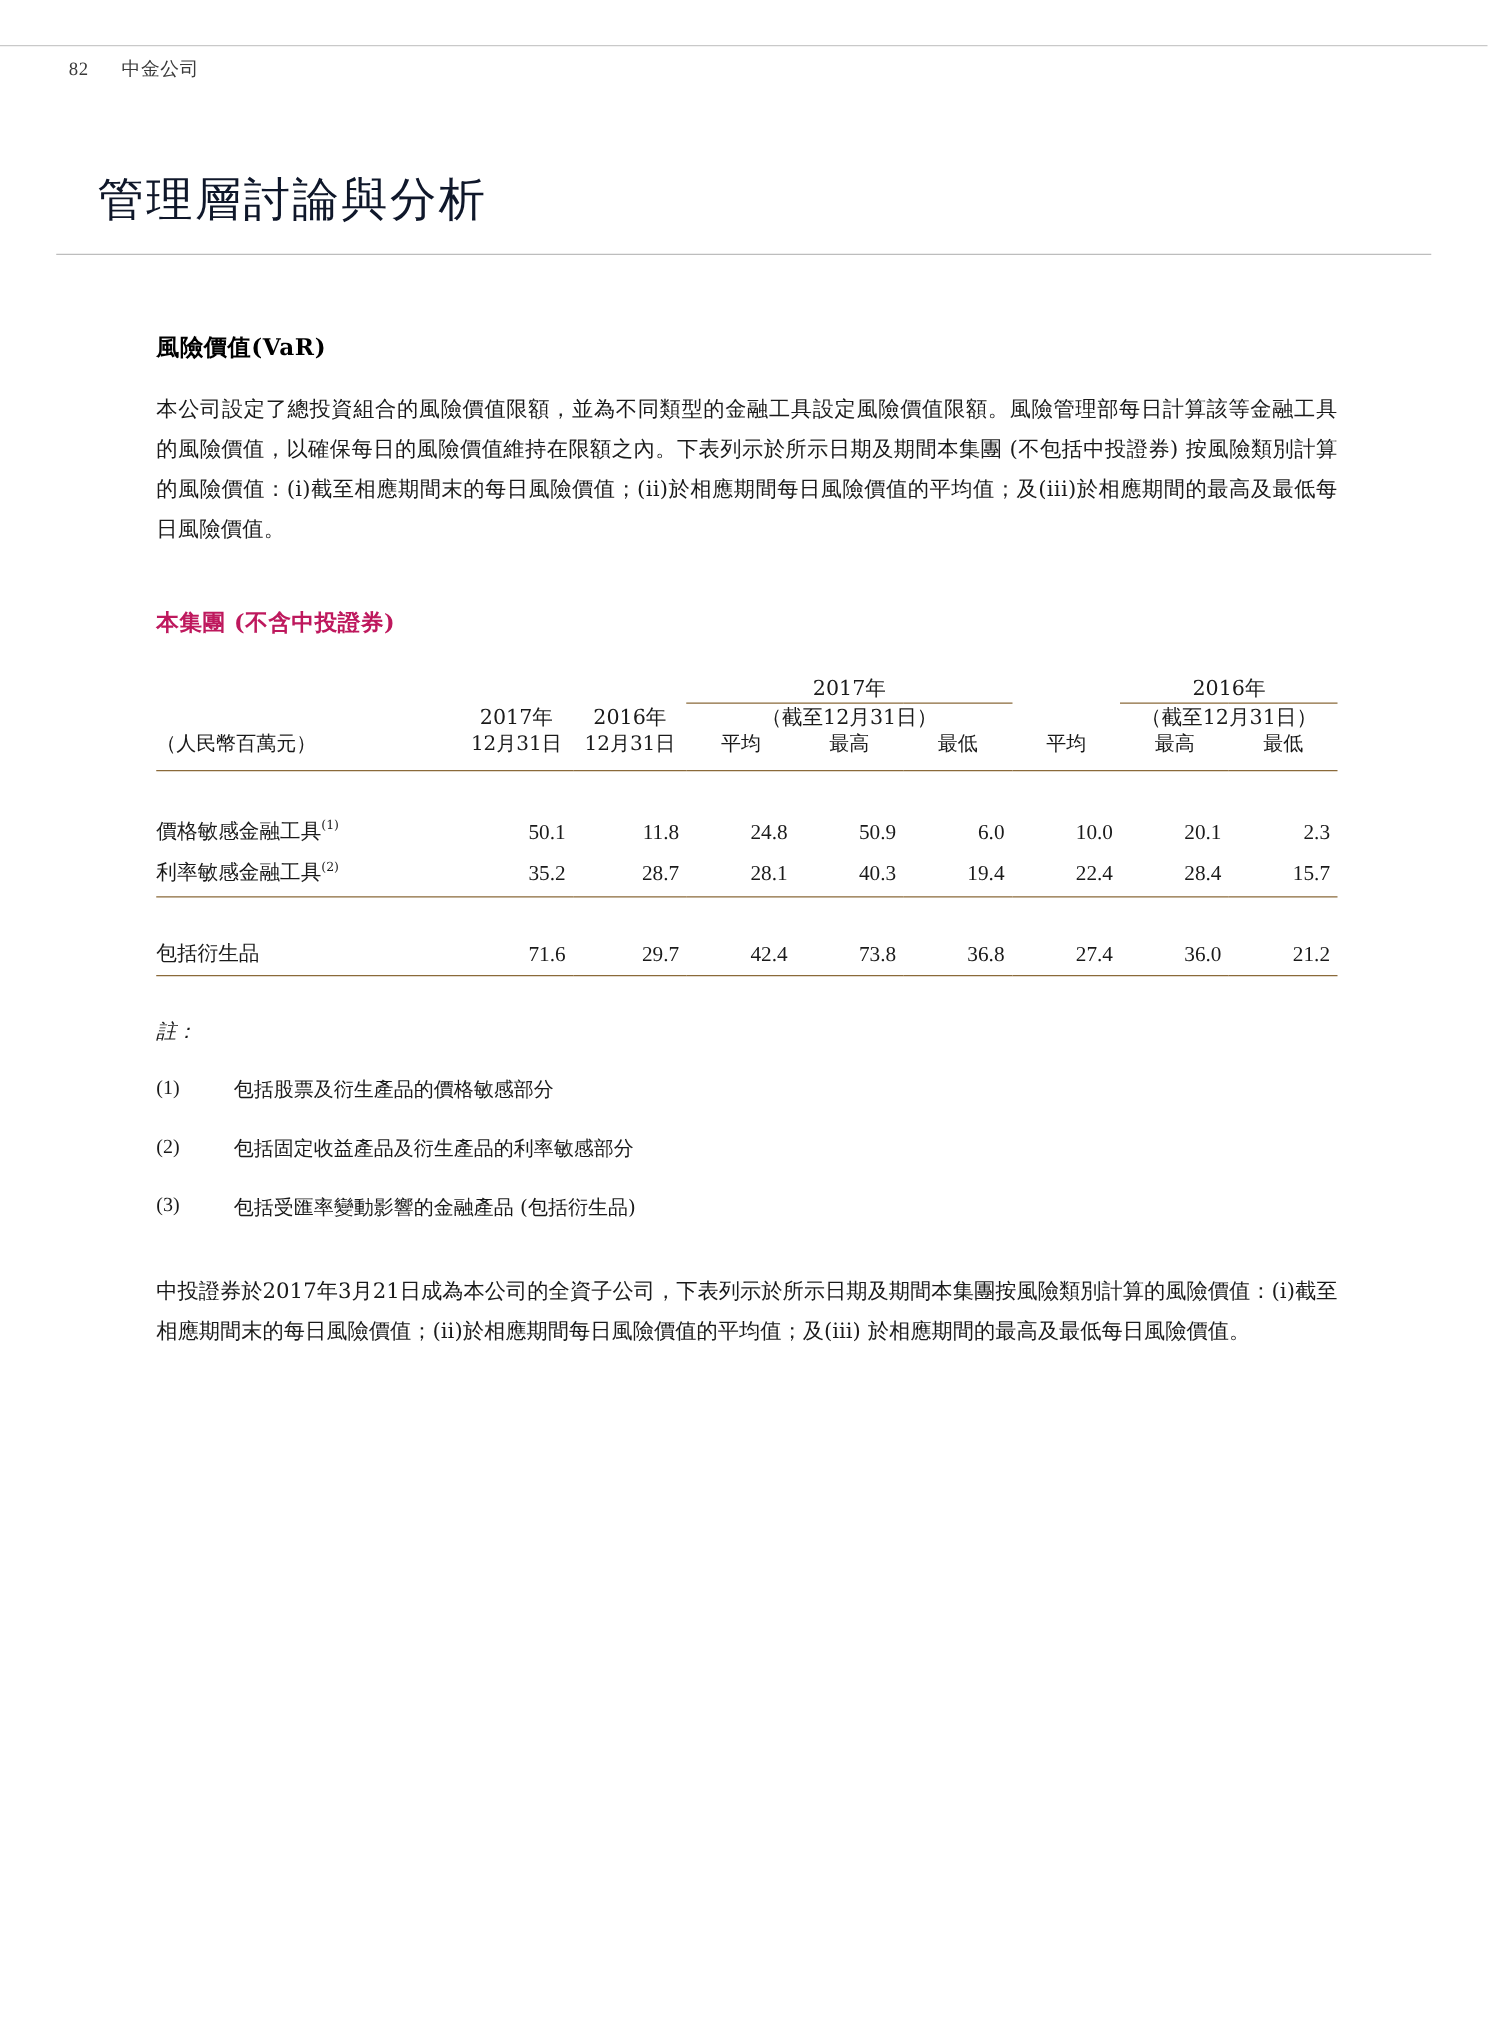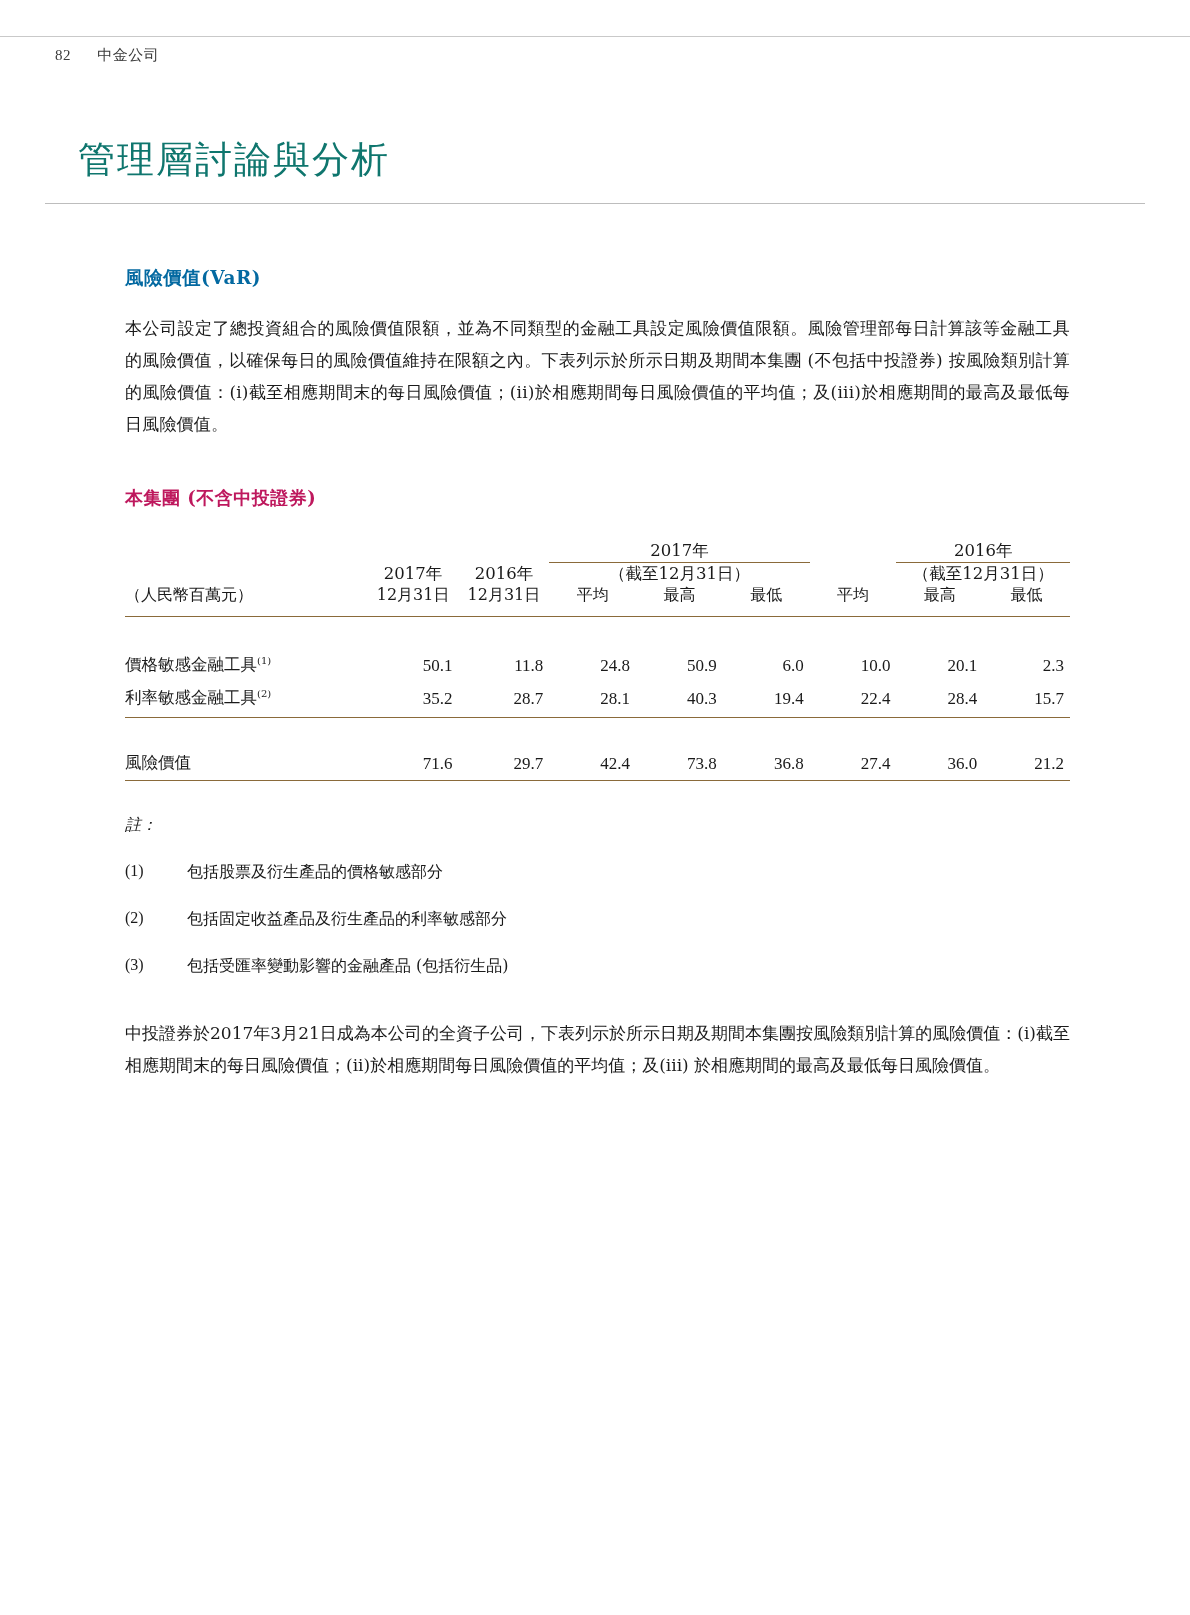--- a/index.html
+++ b/index.html
@@ -46,21 +46,21 @@
   .page-header .company {
     font-family: "DejaVu Serif", serif;
   }
 
   
   .section-title {
     position: absolute;
     left: 78px;
     top: 135px;
     font-size: 37px;
-    color: #0f766e;
+    color: #0f172a;
     letter-spacing: 2px;
     font-family: "DejaVu Serif", serif;
     font-weight: 400;
   }
   .title-rule {
     position: absolute;
     left: 45px;
     top: 203px;
     width: 1100px;
     height: 1px;
@@ -70,21 +70,21 @@
   
   .content {
     position: absolute;
     left: 125px;
     top: 265px;
     width: 945px;
   }
   h2.sub {
     margin: 0 0 22px 0;
     font-size: 18.5px;
-    color: #0369a1;
+    color: #000000;
     font-weight: 700;
     font-family: "DejaVu Serif", serif;
     letter-spacing: 0.5px;
   }
   p.para {
     margin: 0;
     font-size: 17px;
     line-height: 32px;
     text-align: justify;
     letter-spacing: 0.2px;
@@ -287,21 +287,21 @@
 
 
         <tr class="sub-rule">
             <td colspan="9"></td>
           </tr>
         <tr class="total-gap">
             <td colspan="9"></td>
           </tr>
 
         <tr class="total-row">
-          <td class="lab">風險價值</td>
+          <td class="lab">包括衍生品</td>
           <td class="num">71.6</td>
           <td class="num">29.7</td>
           <td class="num">42.4</td>
           <td class="num">73.8</td>
           <td class="num">36.8</td>
           <td class="num">27.4</td>
           <td class="num">36.0</td>
           <td class="num">21.2</td>
         </tr>
         <tr class="bottom-rule">

